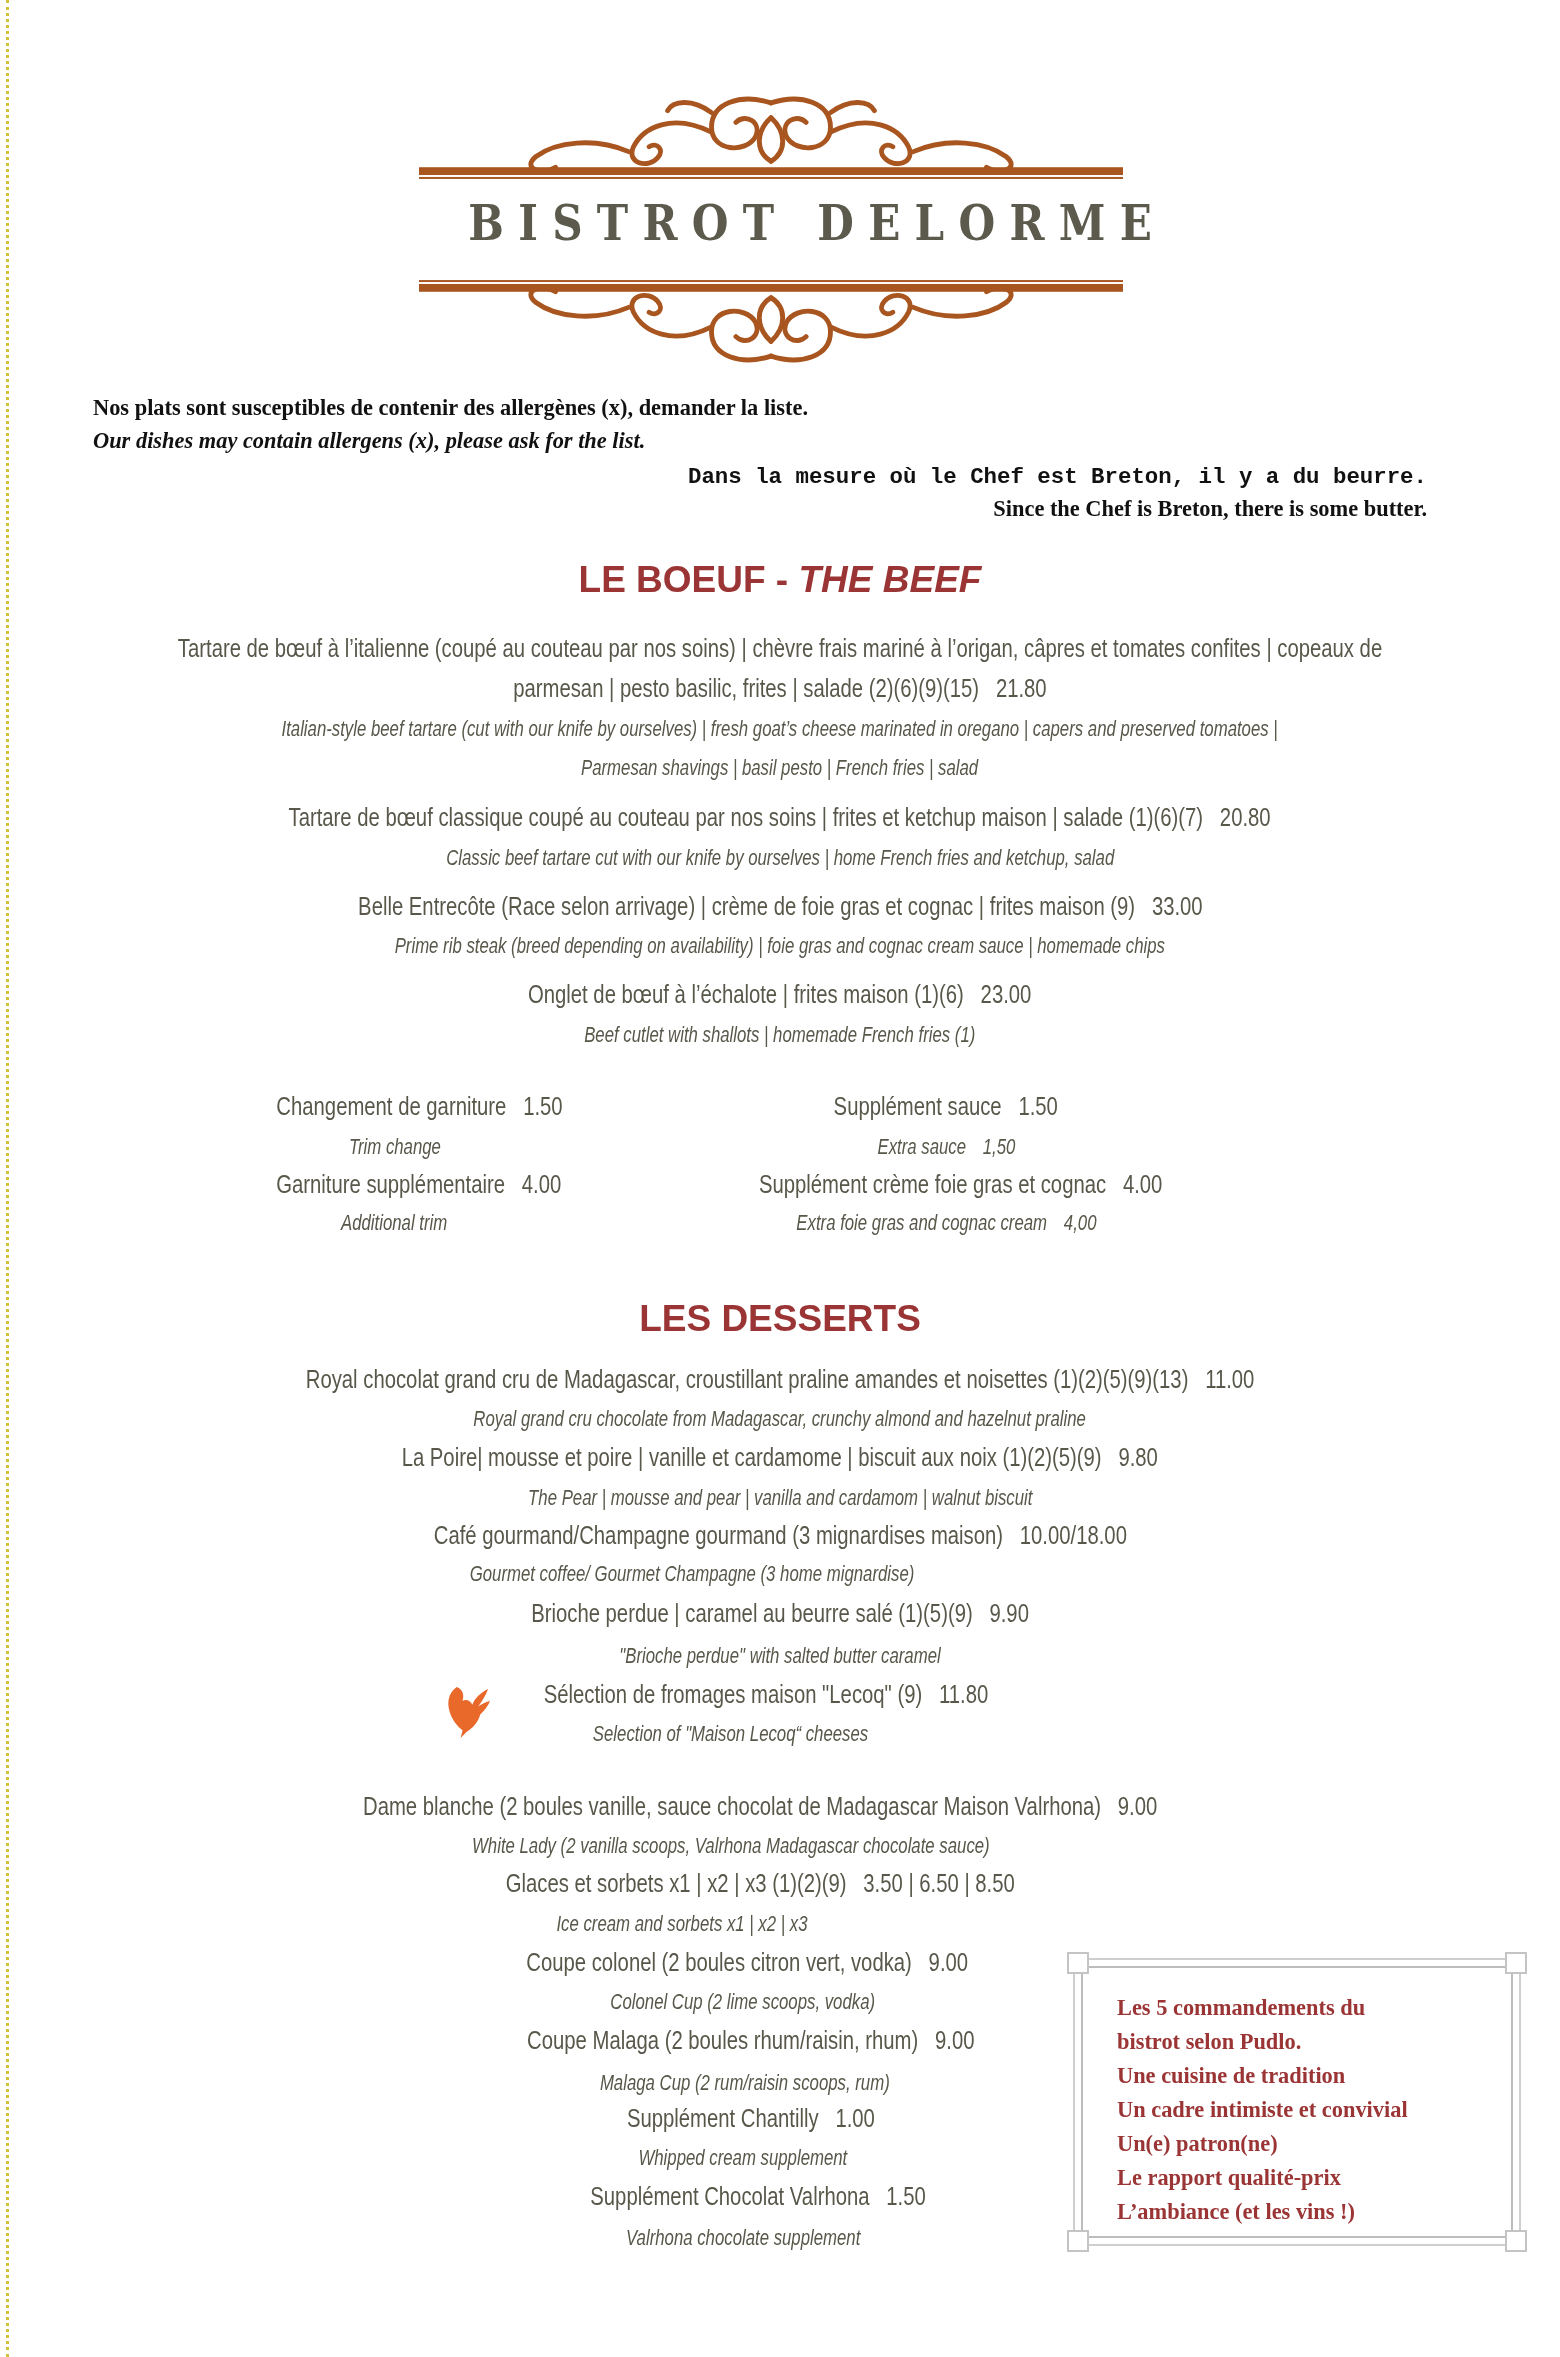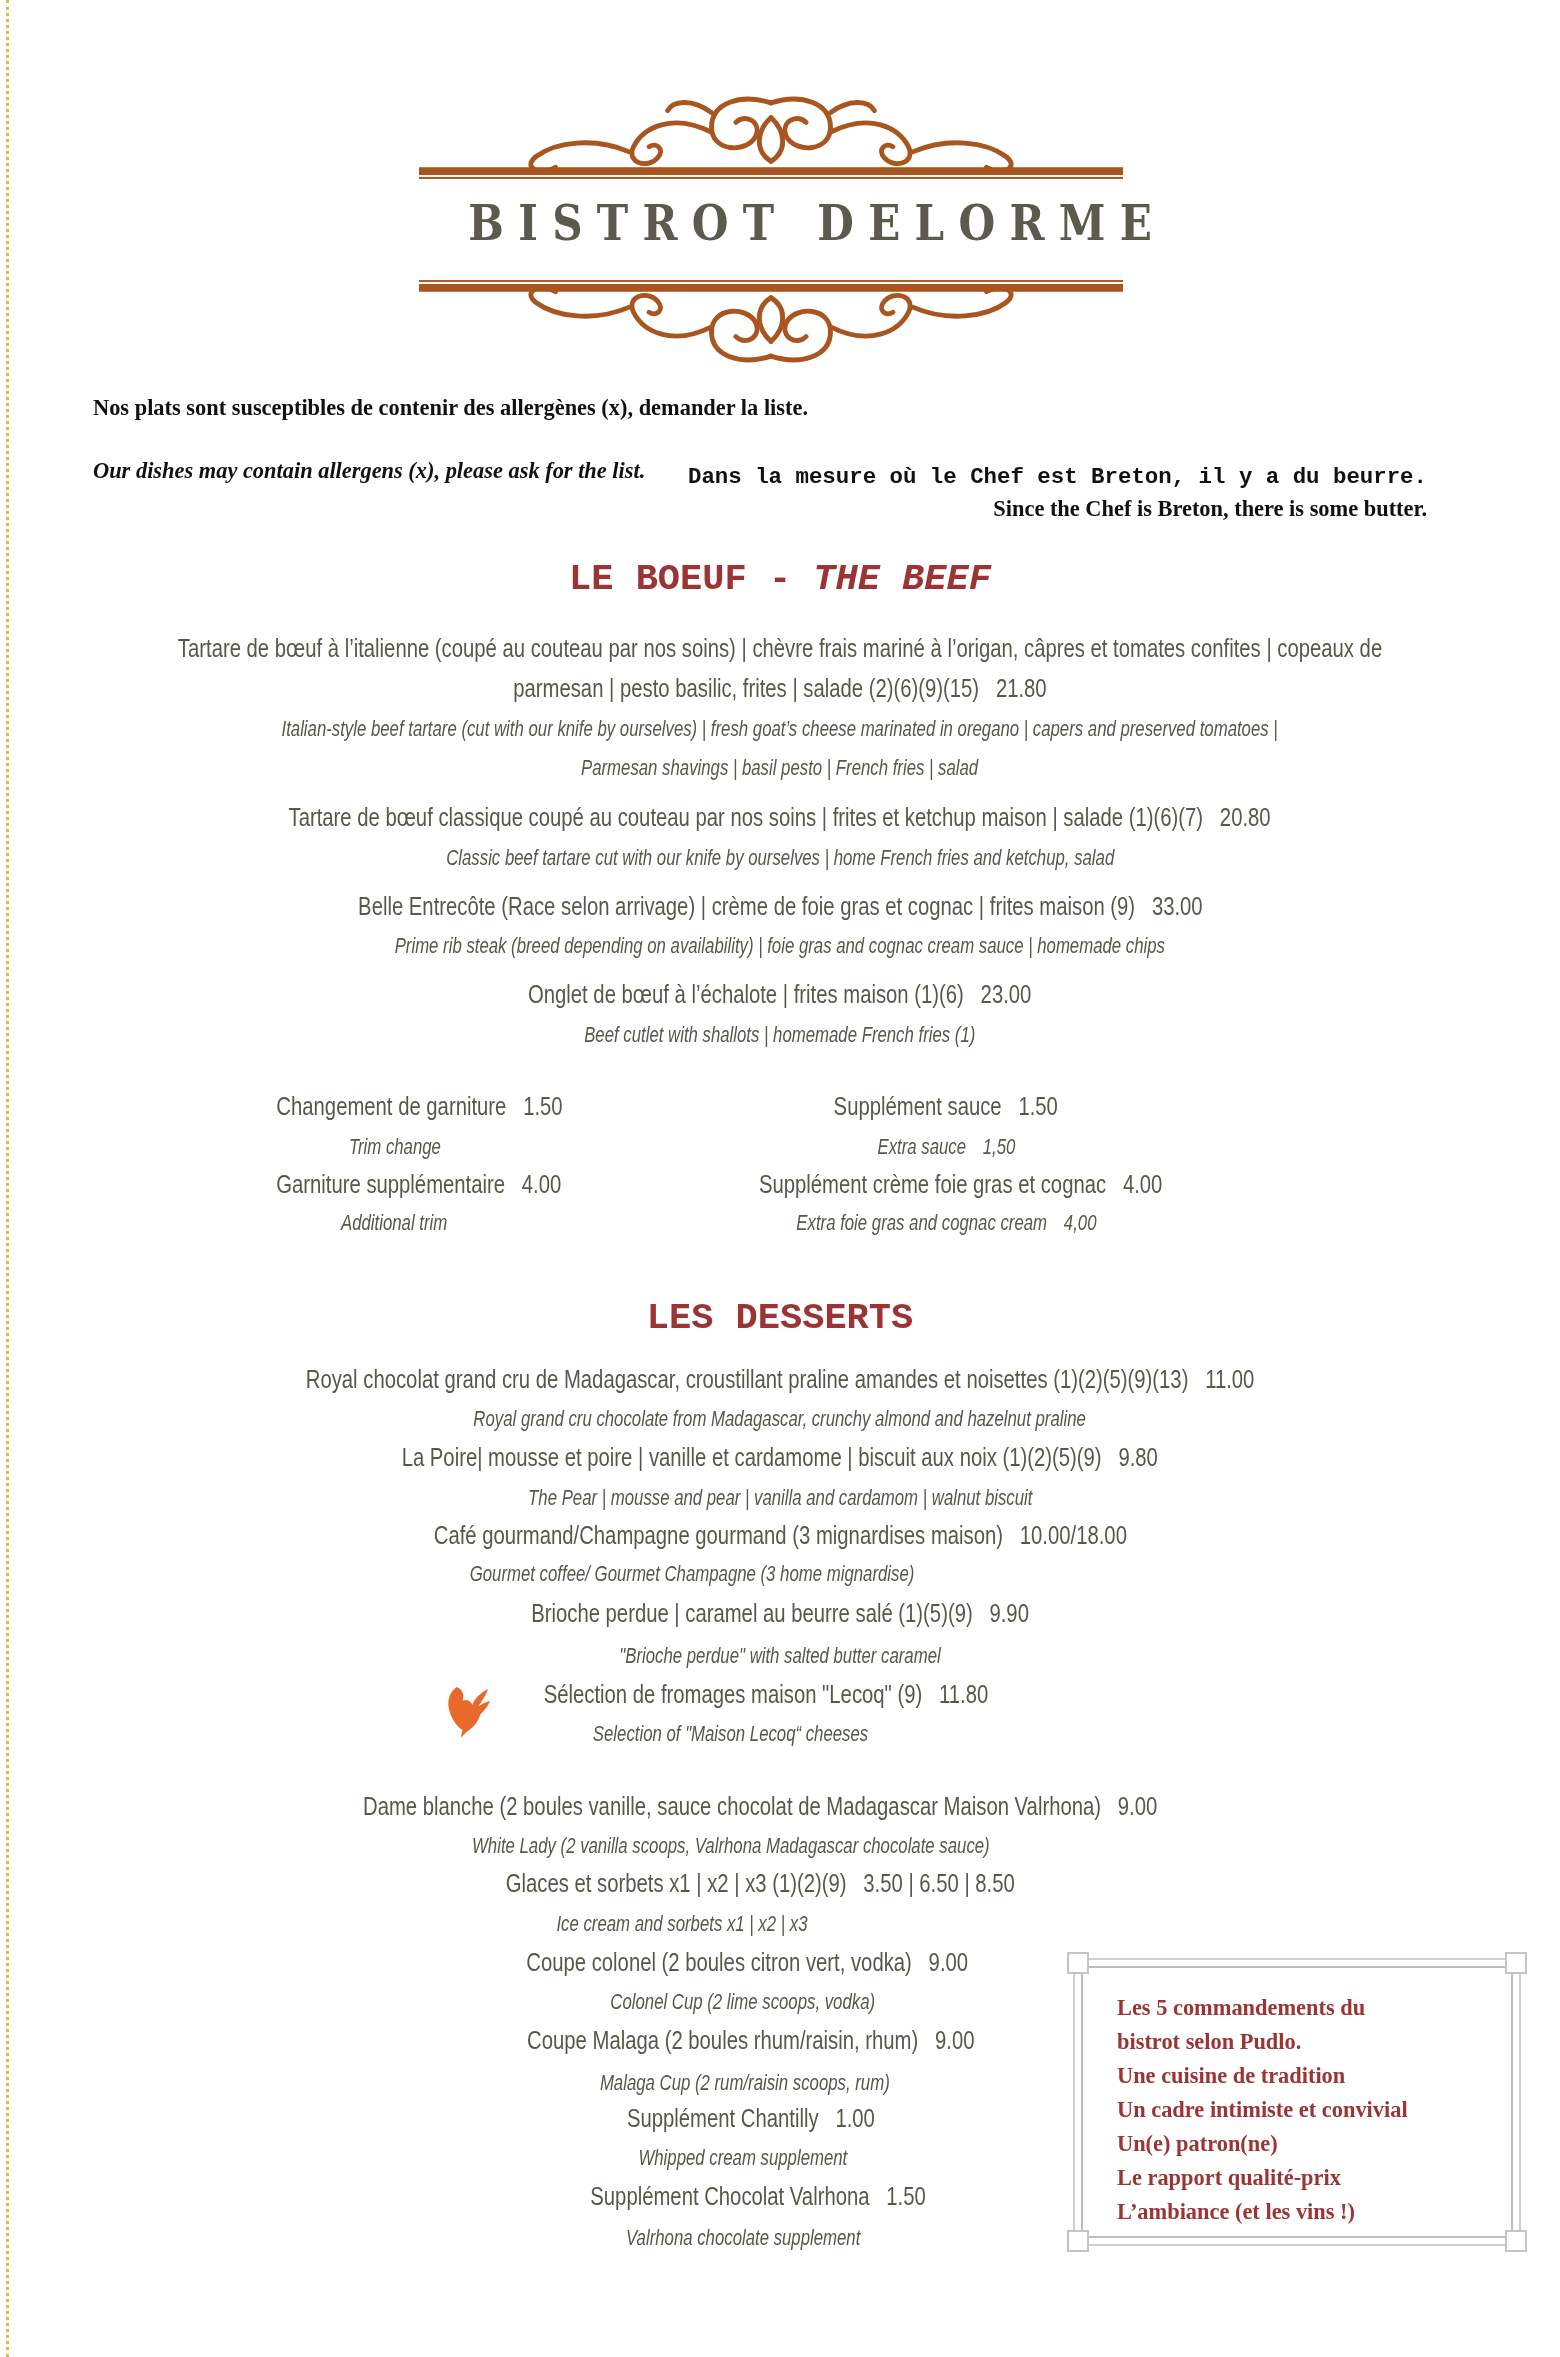--- a/index.html
+++ b/index.html
@@ -10,25 +10,25 @@
   
   .logo { position: absolute; left: 419px; top: 93px; width: 704px; height: 273px; }
   .logo svg { position: absolute; left: 0; width: 704px; }
   .logo-title { position: absolute; left: 0; top: 101px; width: 704px; text-align: center;
                 font-family: "DejaVu Serif", serif; font-size: 49px; font-weight: bold;
                 letter-spacing: 16.6px; color: #5b5a4c; line-height: 59px;
                 transform: scaleX(0.86); transform-origin: center; white-space: nowrap; }
   
   .notice { position: absolute; font-family: "Liberation Serif", serif; font-weight: bold;
             font-size: 22.4px; color: #111; white-space: nowrap; line-height: 27px; }
-  .notice.italic { font-style: italic; margin-top: 30px; }
+  .notice.italic { font-style: italic; }
   .notice.right { text-align: right; right: 133px; }
   
   .section-title { position: absolute; left: 0; width: 1560px; text-align: center;
-                   font-family: Liberation Mono, monospace; font-weight: bold; font-size: 37px;
+                   font-family: Liberation Sans, sans-serif; font-weight: bold; font-size: 37px;
                    color: #9b3434; line-height: 43px; white-space: nowrap; }
   .section-title .en { font-style: italic; }
   
   .line { position: absolute; left: 0; width: 1560px; text-align: center; white-space: nowrap;
           font-family: "Liberation Sans Narrow", "Liberation Sans", sans-serif;
           color: #58574a; line-height: 35px; }
   .fr { font-size: 26px; }
   .en-line { font-size: 21.5px; font-style: italic; }
   .cond { display: inline-block; transform: scaleX(0.78); transform-origin: center; }
   .price { margin-left: 21.5px; }

